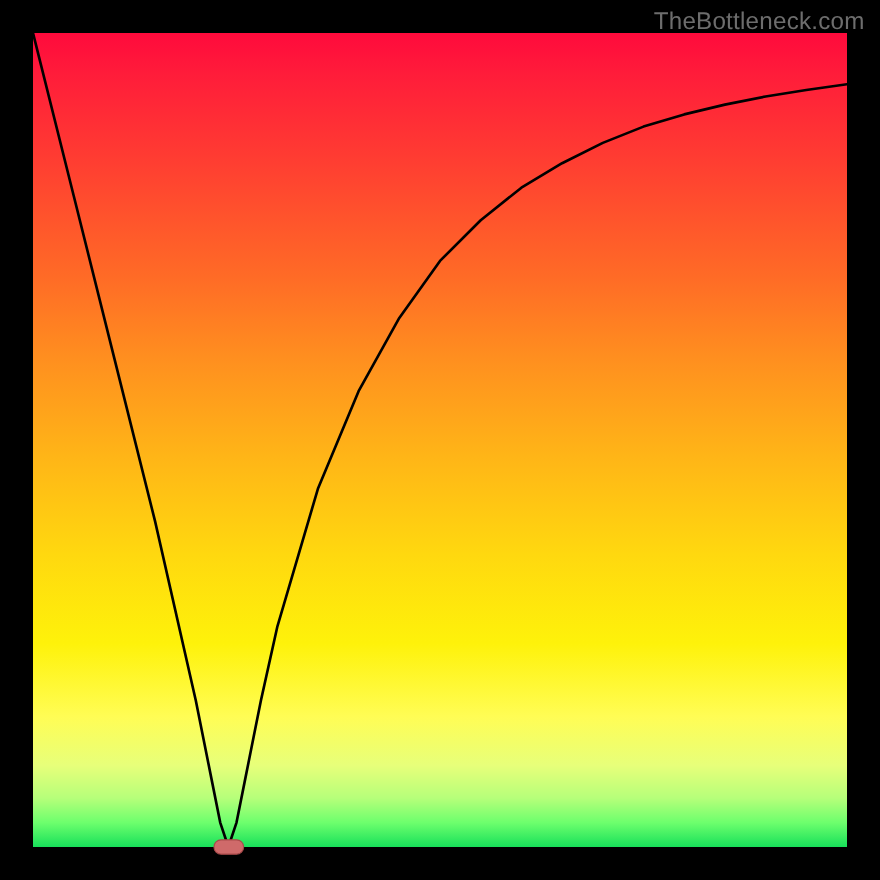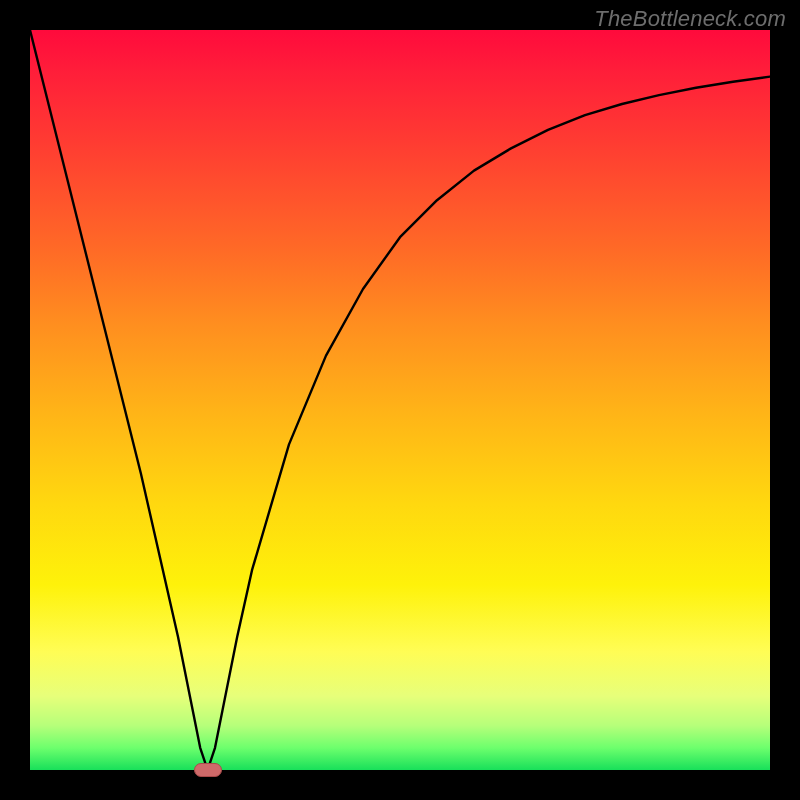--- a/index.html
+++ b/index.html
@@ -9,21 +9,20 @@
     height: 800px;
     overflow: hidden;
     background: #000;
     font-family: Arial, Helvetica, sans-serif;
   }
   .frame {
     position: relative;
     width: 800px;
     height: 800px;
     background: #000;
-    font-style: italic;
   }
   .plot-area {
     position: absolute;
     left: 30px;
     top: 30px;
     width: 740px;
     height: 740px;
     
     background: linear-gradient(
       to bottom,

